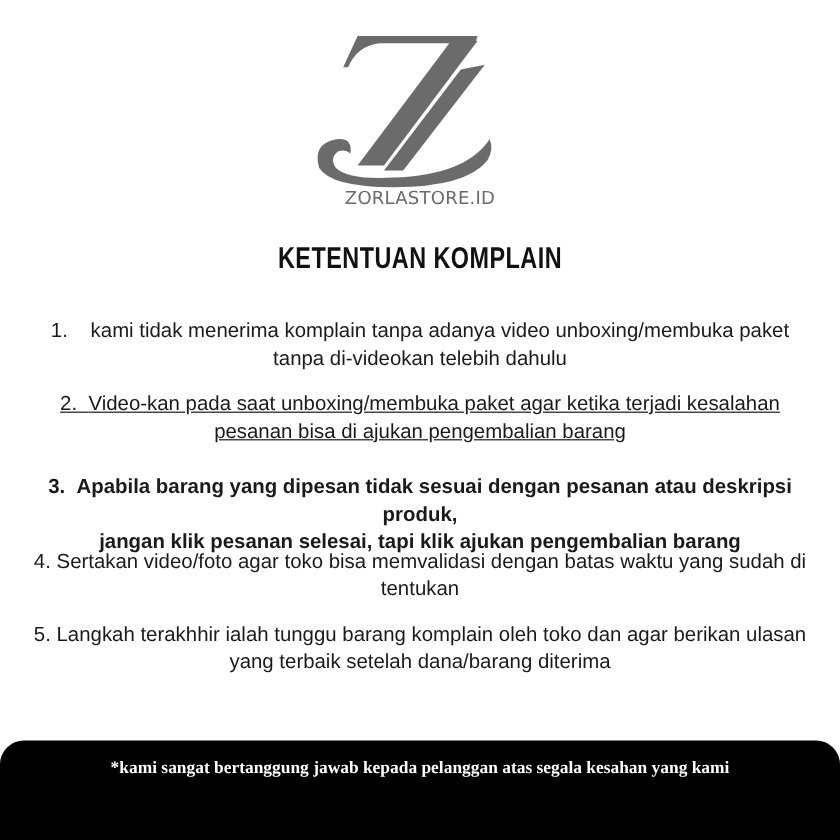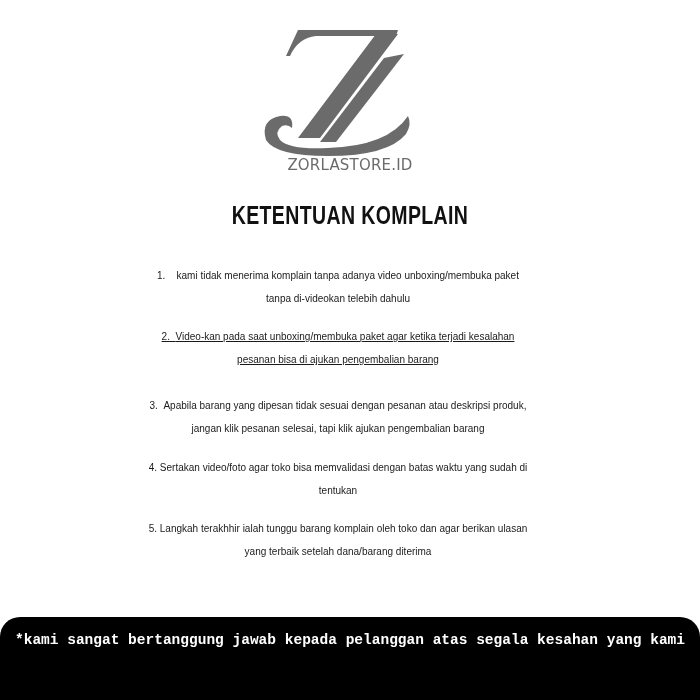--- a/index.html
+++ b/index.html
@@ -14,37 +14,37 @@
     }
     .title {
       position: absolute; left: 0; width: 700px; top: 201px;
       text-align: center; font-family: "Liberation Sans", sans-serif;
       font-weight: bold; font-size: 25px; color: #111111;
       transform: scaleX(0.78); transform-origin: 350px 0; letter-spacing: 0.5px;
     }
 
     .rules { position: absolute; left: 0; top: 0; width: 700px; }
     .rule {
-      position: absolute; left: 8px; width: 660px;
+      position: absolute; left: 20px; width: 660px;
       text-align: center; font-family: "Liberation Sans", sans-serif;
-      font-size: 10px; line-height: 23px; color: #1a1a1a;
+      font-size: 17px; line-height: 23px; color: #1a1a1a;
     }
     .r1 { top: 264px; }
     .r2 { top: 325px; text-decoration: underline; }
-    .r3 { top: 394px; }
+    .r3 { top: 394px; font-weight: bold; }
     .r4 { top: 456px; }
     .r5 { top: 517px; }
 
     .footer {
       position: absolute; left: 0; top: 617px; width: 700px; height: 90px;
       background: #000000; border-radius: 20px 20px 0 0;
     }
     .footer-text {
       position: absolute; left: 10px; width: 680px; top: 12px;
-      text-align: center; font-family: Liberation Mono, monospace;
+      text-align: center; font-family: Liberation Serif, serif;
       font-weight: bold; font-size: 14.5px; line-height: 23px; color: #ffffff;
     }
   </style>
 </head>
 <body>
 
 <div class="logo">
   <svg width="160" height="130" viewBox="0 0 160 130">
 
     <path d="M40 2 L140 2 L138 8 L58 8 Q40 10 32 28 L28 28 Z" fill="#6b6b6b"></path>

